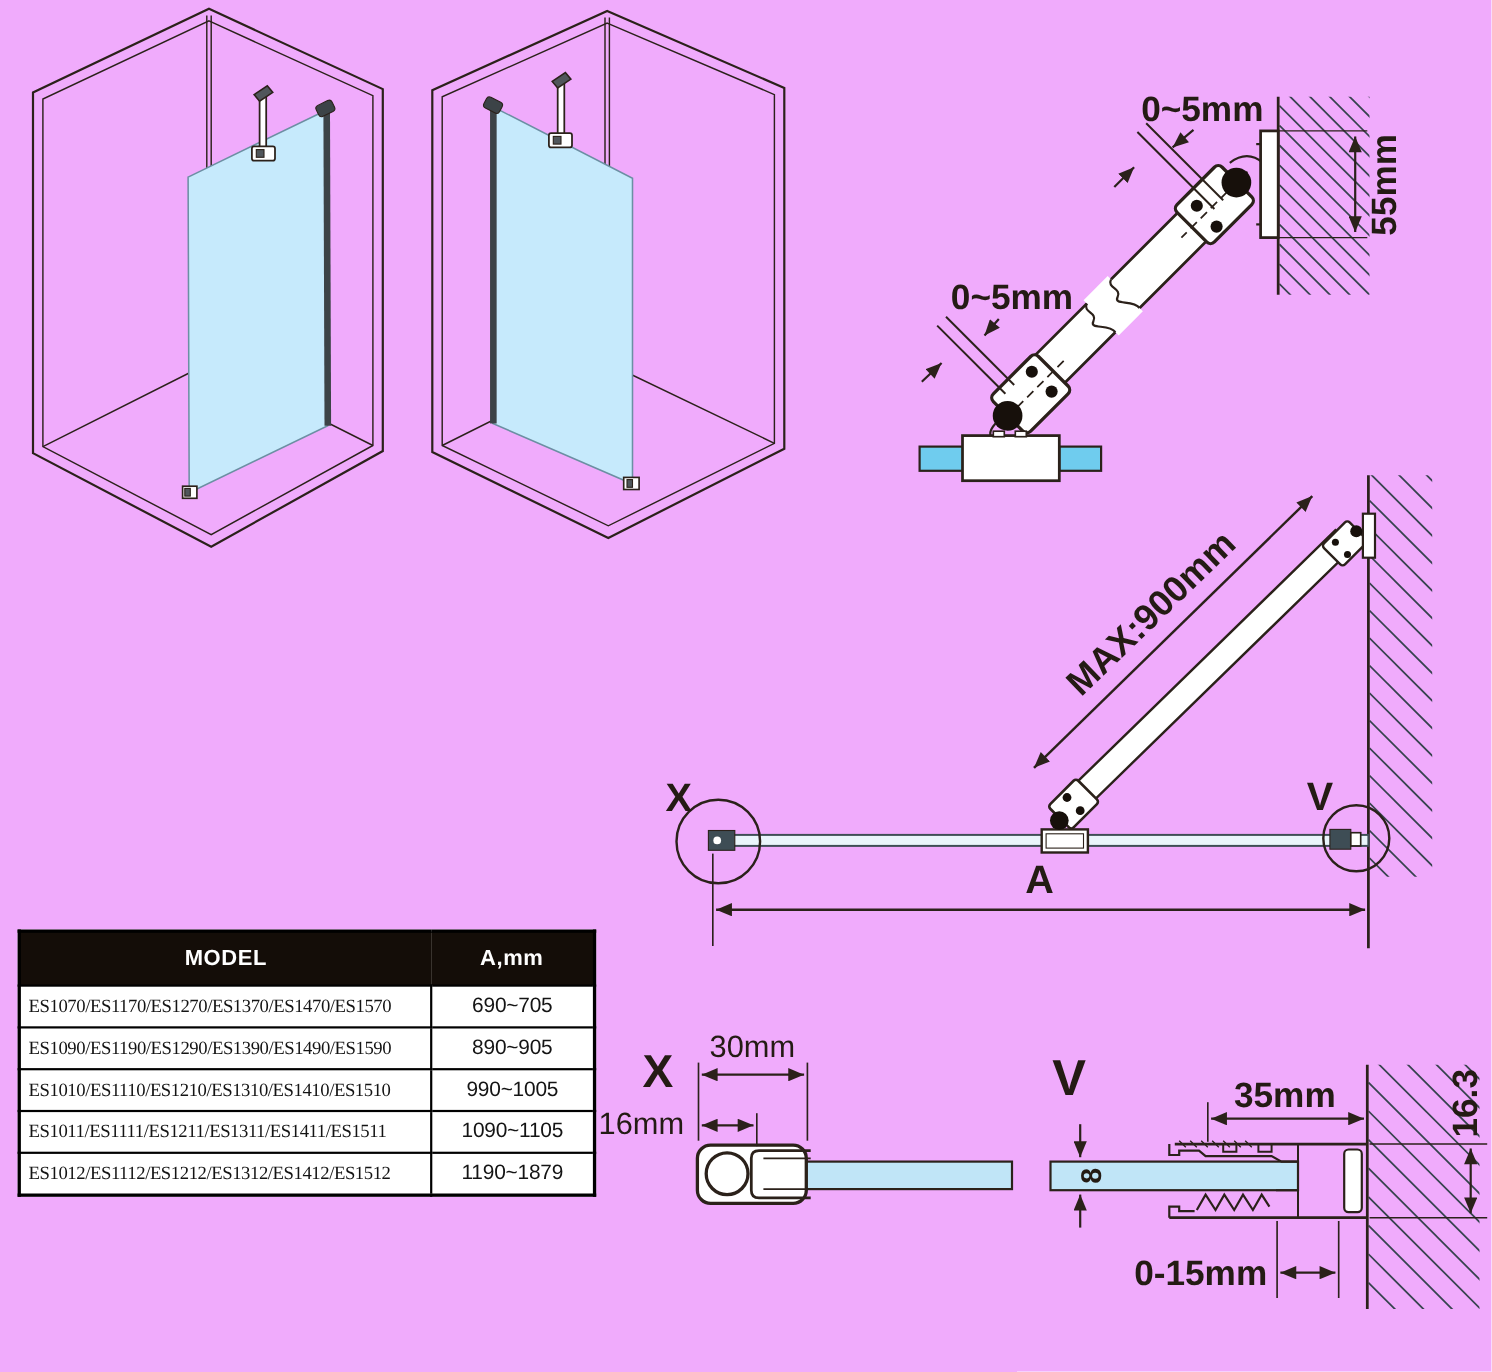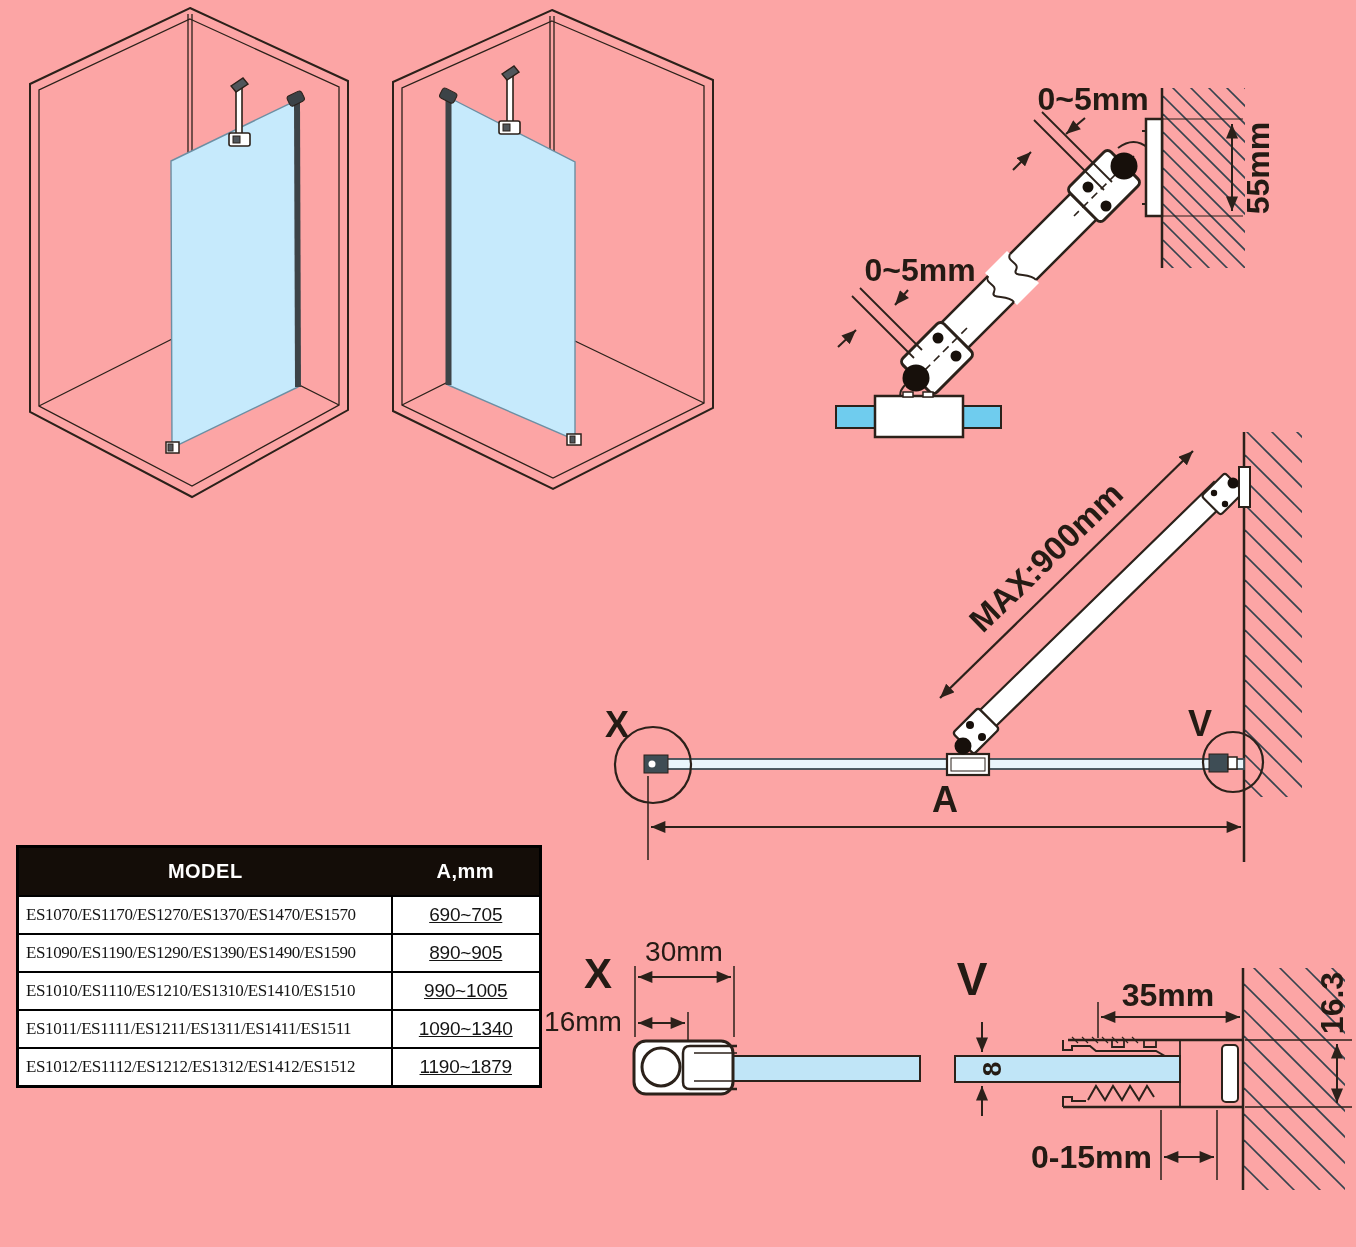--- a/index.html
+++ b/index.html
@@ -1,32 +1,32 @@
 <!DOCTYPE html>
 <html><head>
 <meta charset="utf-8">
 <style>
   html,body{margin:0;padding:0;background:#fff;}
-  .page{position:relative;width:1356px;height:1247px;background:#fca5a5;overflow:hidden;
+  .page{position:relative;width:1356px;height:1247px;background:#f0abfc;overflow:hidden;
         font-family:"Liberation Sans",sans-serif;}
   .page svg{position:absolute;left:0;top:0;}
 
   
   text{font-family:"Liberation Sans",sans-serif;fill:#241b14;}
   .tb{font-weight:bold;}
   .tn{font-weight:normal;}
 
   
   .spec-table{position:absolute;left:16px;top:845px;width:523px;border-collapse:collapse;
               table-layout:fixed;background:#fff;border:3px solid #000;}
   .spec-table th{background:#140d08;color:#fff;font-size:20px;font-weight:bold;
                  height:47px;padding:0;letter-spacing:.5px;border:0;}
   .spec-table td{border:2.5px solid #000;height:36px;padding:0;color:#141414;background:#fff;}
   .spec-table td.model{font-size:17px;padding-left:7px;letter-spacing:-0.4px;white-space:nowrap;font-family:Liberation Serif, serif;}
-  .spec-table td.a{font-size:19px;text-align:center;letter-spacing:-0.2px;text-decoration:underline;}
+  .spec-table td.a{font-size:19px;text-align:center;letter-spacing:-0.2px;}
 </style>
 </head>
 <body>
 
 <div class="page">
 
 <svg width="1356" height="1247" viewBox="0 0 1356 1247">
   <defs>
     <marker id="arw" viewBox="0 0 12 10" refX="12" refY="5" markerWidth="15" markerHeight="12" markerUnits="userSpaceOnUse" orient="auto-start-reverse">
       <path d="M0,0 L12,5 L0,10 Z" fill="#2b211a"></path>
@@ -333,21 +333,21 @@
     <tr>
       <td class="model">ES1090/ES1190/ES1290/ES1390/ES1490/ES1590</td>
       <td class="a">890~905</td>
     </tr>
     <tr>
       <td class="model">ES1010/ES1110/ES1210/ES1310/ES1410/ES1510</td>
       <td class="a">990~1005</td>
     </tr>
     <tr>
       <td class="model">ES1011/ES1111/ES1211/ES1311/ES1411/ES1511</td>
-      <td class="a">1090~1340</td>
+      <td class="a">1090~1105</td>
     </tr>
     <tr>
       <td class="model">ES1012/ES1112/ES1212/ES1312/ES1412/ES1512</td>
       <td class="a">1190~1879</td>
     </tr>
   </tbody>
 </table>
 
 </div>
 

